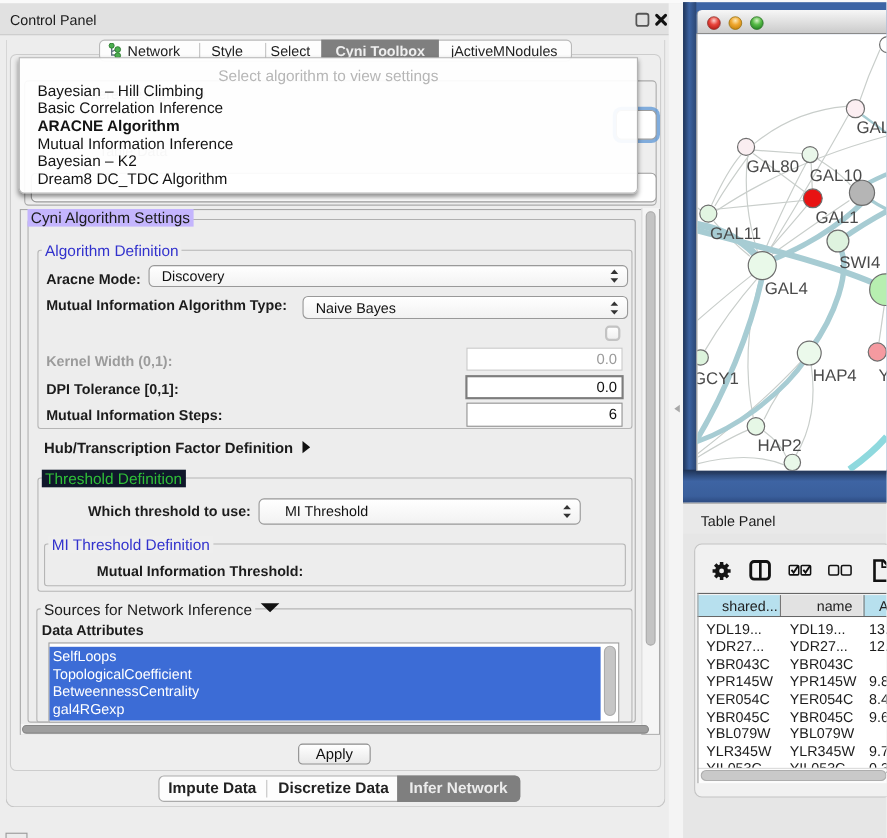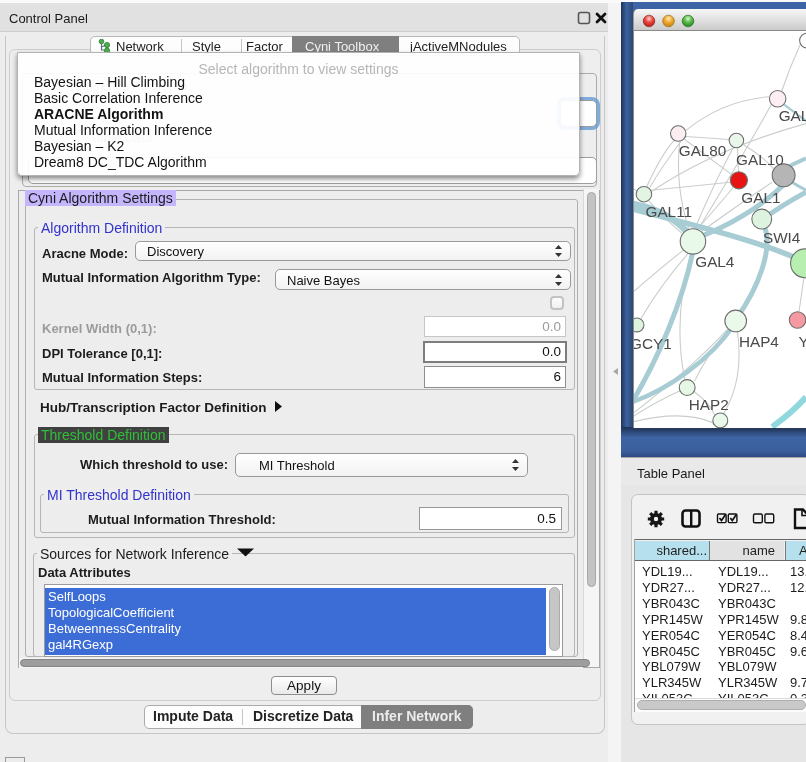--- a/index.html
+++ b/index.html
@@ -36,23 +36,23 @@
 <div class="abs" style="left:181px;top:39px;width:1px;height:14px;background:#c4c4c4;"></div>
 <div class="abs" style="left:241px;top:39px;width:1px;height:14px;background:#c4c4c4;"></div>
 <svg class="abs" style="left:98px;top:39px;" width="13" height="15" viewBox="0 0 13 15">
  <path d="M3.5 4 L3.5 11 L8 11 M3.5 8 L8 6" stroke="#607080" stroke-width="1.2" fill="none"></path>
  <circle cx="3.5" cy="2.5" r="2.3" fill="#4caf50" stroke="#2a7a2d" stroke-width="0.8"></circle>
  <circle cx="9" cy="6" r="2.6" fill="#4caf50" stroke="#2a7a2d" stroke-width="0.8"></circle>
  <circle cx="9" cy="11.5" r="2.6" fill="#4caf50" stroke="#2a7a2d" stroke-width="0.8"></circle>
 </svg>
 <div class="abs" style="left:116px;top:39px;font-size:13px;font-weight:500;color:#222;">Network</div>
 <div class="abs" style="left:192px;top:39px;font-size:13px;font-weight:500;color:#222;">Style</div>
-<div class="abs" style="left:246px;top:39px;font-size:13px;font-weight:500;color:#222;">Factor</div>
+<div class="abs" style="left:246px;top:39px;font-size:13px;font-weight:500;color:#222;">Select</div>
 <div class="abs" style="left:292px;top:36px;width:107px;height:17px;background:#7f7f7f;"></div>
-<div class="abs" style="left:305px;top:39px;font-size:13px;font-weight:400;color:#f0f0f0;text-align:center;">Cyni Toolbox</div>
+<div class="abs" style="left:305px;top:39px;font-size:13px;font-weight:700;color:#f0f0f0;text-align:center;">Cyni Toolbox</div>
 <div class="abs" style="left:410px;top:39px;font-size:13px;font-weight:500;color:#222;">jActiveMNodules</div>
 
 <div class="abs" style="left:22px;top:73px;width:575px;height:114px;border:1px solid #ababab;border-radius:4px;"></div>
 <div class="abs" style="left:75px;top:78px;font-size:13px;color:#8a8a8a;">Inference Algorithm</div>
 <div class="abs" style="left:90px;top:130px;font-size:13px;color:#8a8a8a;">Table Data</div>
 <div class="abs" style="left:560px;top:100px;width:37px;height:27px;background:#fff;border:1px solid #9d9d9d;border-radius:5px;box-shadow:0 0 0 3px rgba(100,155,215,0.8);"></div>
 <div class="abs" style="left:28px;top:157px;width:569px;height:27px;background:#fff;border:1px solid #9d9d9d;border-radius:5px;"></div>
 
 <div class="abs" style="left:18px;top:190px;width:582px;height:478px;background:#ededed;border:1px solid #a8a8a8;"></div>
 
@@ -90,34 +90,33 @@
 
 <div class="lbl" style="left:42px;top:370px;">Mutual Information Steps:</div>
 <div class="field" style="left:424px;top:366px;width:142px;height:22px;border:1px solid #8e8e8e;padding:2px 4px 0 0;">6</div>
 
 <div class="lbl" style="left:40px;top:400px;font-size:13.5px;">Hub/Transcription Factor Definition</div>
 <svg class="abs" style="left:274px;top:400px;" width="9" height="13" viewBox="0 0 9 13">
       <path d="M1 1 L8 6.5 L1 12 Z" fill="#111"></path>
     </svg>
 
 <div class="grp" style="left:34px;top:434px;width:541px;height:104px;"></div>
-<div class="grplbl" style="left:38px;top:427px;background:#404040;color:#2fbf38;">Threshold Definition</div>
+<div class="grplbl" style="left:38px;top:427px;background:#0f172a;color:#2fbf38;">Threshold Definition</div>
 <div class="lbl" style="left:80px;top:457px;">Which threshold to use:</div>
 <div class="combo" style="left:235px;top:453px;width:293px;height:24px;">
   <span class="ct" style="left:23px;">MI Threshold</span>
   <svg class="arr" viewBox="0 0 9 14">
         <path d="M4.5 1 L8 5 L1 5 Z" fill="#333"></path>
         <path d="M4.5 13 L8 9 L1 9 Z" fill="#333"></path>
       </svg>
 </div>
 
 <div class="grp" style="left:40px;top:494px;width:529px;height:39px;"></div>
 <div class="grplbl" style="left:44px;top:487px;background:#eeeeee;color:#3232cd;">MI Threshold Definition</div>
 <div class="lbl" style="left:48px;top:512px;padding-left:40px;">Mutual Information Threshold:</div>
-<div class="field" style="left:419px;top:507px;width:143px;height:23px;border:1px solid #989898;padding:3px 5px 0 0;">0.5</div>
 
 <div class="grp" style="left:33px;top:553px;width:542px;height:104px;"></div>
 <div class="grplbl" style="left:37px;top:546px;background:#eeeeee;">Sources for Network Inference</div>
 <svg class="abs" style="left:236px;top:547px;" width="19" height="10" viewBox="0 0 19 10">
       <path d="M1 1.5 L18 1.5 L9.5 9.5 Z" fill="#111"></path>
     </svg>
 <div class="lbl" style="left:38px;top:565px;font-size:13px;">Data Attributes</div>
 
 <div class="abs" style="left:44px;top:584px;width:519px;height:73px;background:#ffffff;border:1px solid #9a9a9a;"></div>
 <div class="abs" style="left:45px;top:588px;width:501px;height:67px;background:#3c6cd6;"></div>

